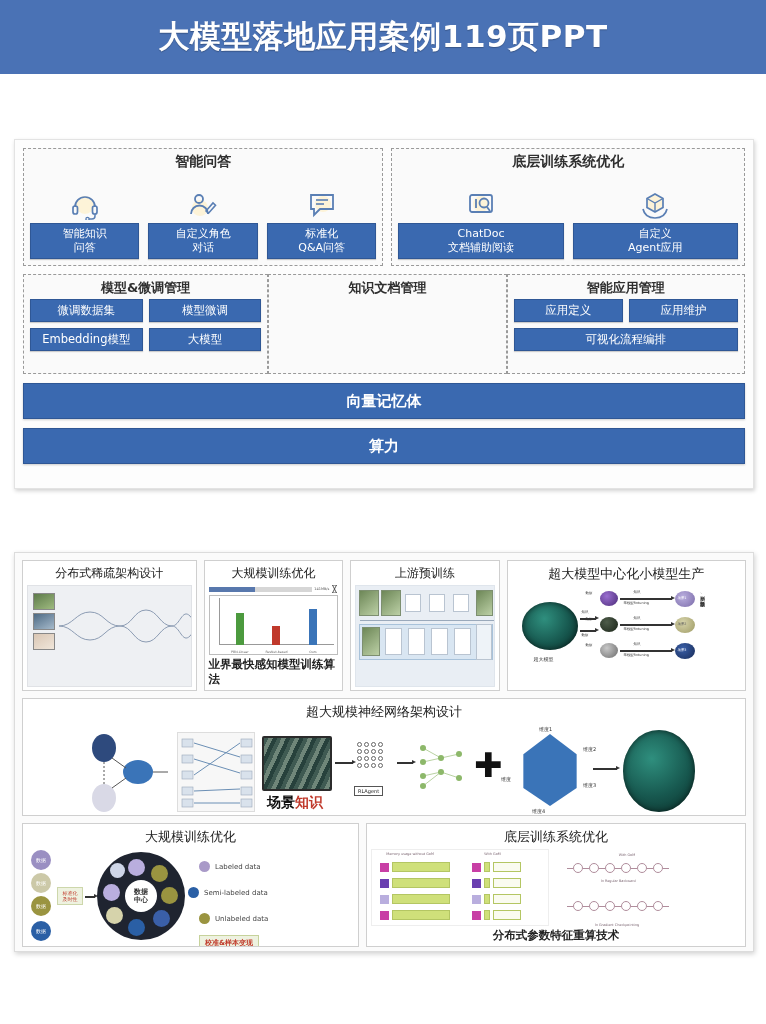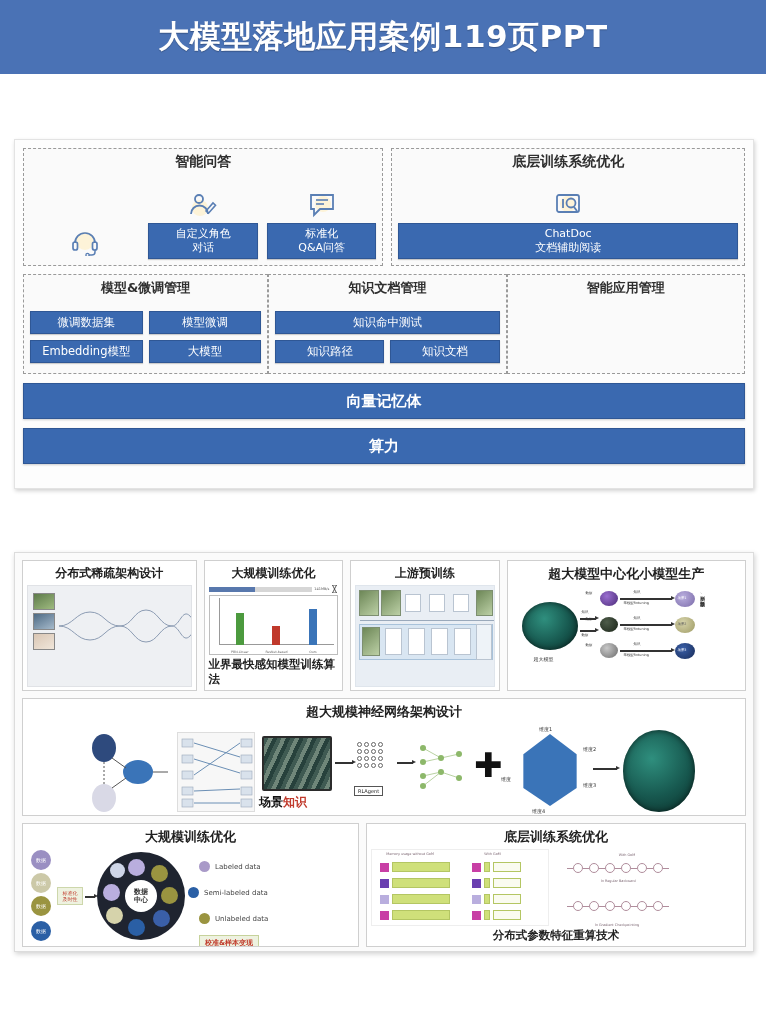--- a/index.html
+++ b/index.html
@@ -73,21 +73,21 @@
     line-height: 14px;
     text-align: center;
     border: 1px solid #2f5795;
     box-shadow: 0 1px 1px rgba(0,0,0,.2);
     padding: 2px 1px;
   }
   .bluebox span { display: block; }
 
   
   .row-mid { display: flex; height: 100px; margin-top: 8px; }
-  .grid2 { display: grid; grid-template-columns: 1fr 1fr; gap: 6px; width: 100%; margin-top: 12px; }
+  .grid2 { display: grid; grid-template-columns: 1fr 1fr; gap: 6px; width: 100%; margin-top: 0; }
   .grid2 .full { grid-column: 1 / span 2; }
   .pill {
     background: #3a69b0;
     color: #fff;
     font-size: 11.5px;
     height: 23px;
     display: flex; align-items: center; justify-content: center;
     border: 1px solid #2f5795;
     box-shadow: 0 1px 1px rgba(0,0,0,.18);
     text-align: center;
@@ -120,21 +120,21 @@
   .f2-row1 { display: flex; gap: 7px; height: 131px; }
   .panel {
     background: #ffffff;
     border: 1px solid #cfcfcf;
     display: flex; flex-direction: column; align-items: center;
     padding: 4px 4px 3px 4px;
     overflow: hidden;
   }
   .p-title {
     font-size: 13px;
-    font-weight: bold;
+    font-weight: normal;
     color: #222;
     margin-bottom: 3px;
     white-space: nowrap;
   }
   .p-title.small { font-size: 12px; }
   .p-caption { font-size: 11.5px; font-weight: bold; color: #222; margin-top: 2px; }
   .art { flex: 1; width: 100%; position: relative; }
 
   .f2-row2 { margin-top: 7px; height: 118px; }
   .f2-row3 { display: flex; gap: 7px; height: 124px; margin-top: 7px; }
@@ -260,20 +260,24 @@
           <div class="icon-slot">
             <svg width="30" height="28" viewBox="0 0 30 28">
               <circle cx="15" cy="13" r="9" fill="#fdf3d8"></circle>
               <path d="M5 15 a10 10 0 0 1 20 0" fill="none" stroke="#5a7fb4" stroke-width="1.7"></path>
               <rect x="3" y="14" width="4.5" height="8" rx="2" fill="none" stroke="#5a7fb4" stroke-width="1.7"></rect>
               <rect x="22.5" y="14" width="4.5" height="8" rx="2" fill="none" stroke="#5a7fb4" stroke-width="1.7"></rect>
               <path d="M25 22 v2 a3 3 0 0 1 -3 3 h-3" fill="none" stroke="#5a7fb4" stroke-width="1.5"></path>
               <circle cx="17.5" cy="27" r="1.6" fill="none" stroke="#5a7fb4" stroke-width="1.3"></circle>
             </svg>
           </div>
+          <div class="bluebox">
+            <span>智能知识</span>
+            <span>问答</span>
+          </div>
         </div>
 
         <div class="card">
           <div class="icon-slot">
             <svg width="30" height="28" viewBox="0 0 30 28">
               <circle cx="12" cy="16" r="8" fill="#fdf3d8"></circle>
               <circle cx="11" cy="7" r="4" fill="none" stroke="#5a7fb4" stroke-width="1.8"></circle>
               <path d="M3 22 a8.5 8.5 0 0 1 17 0" fill="none" stroke="#5a7fb4" stroke-width="1.8"></path>
               <path d="M18 19 l7 -8 l2.5 2.2 l-7 8 z" fill="none" stroke="#5a7fb4" stroke-width="1.6"></path>
             </svg>
@@ -315,48 +319,62 @@
               <circle cx="18" cy="11" r="4.5" fill="none" stroke="#5a7fb4" stroke-width="1.8"></circle>
               <line x1="21" y1="15" x2="24" y2="19" stroke="#5a7fb4" stroke-width="1.8"></line>
             </svg>
           </div>
           <div class="bluebox">
             <span>ChatDoc</span>
             <span>文档辅助阅读</span>
           </div>
         </div>
 
+        <div class="card">
+          <div class="icon-slot">
+            <svg width="30" height="28" viewBox="0 0 30 28">
+              <circle cx="15" cy="11" r="8" fill="#fdf3d8"></circle>
+              <path d="M15 2 l8 4.5 v9 l-8 4.5 l-8 -4.5 v-9 z" fill="none" stroke="#5a7fb4" stroke-width="1.7"></path>
+              <path d="M7 6.5 l8 4.5 l8 -4.5 M15 11 v9" fill="none" stroke="#5a7fb4" stroke-width="1.4"></path>
+              <path d="M3 17 q2 9 12 9 q10 0 12 -9" fill="none" stroke="#5a7fb4" stroke-width="1.7"></path>
+            </svg>
+          </div>
+          <div class="bluebox">
+            <span>自定义</span>
+            <span>Agent应用</span>
+          </div>
+        </div>
 
       </div>
     </div>
   </div>
 
   <div class="row-mid">
 
     <div class="dashbox" style="flex:1">
       <div class="dash-title sm">模型&amp;微调管理</div>
       <div class="grid2">
         <div class="pill">微调数据集</div>
         <div class="pill">模型微调</div>
         <div class="pill">Embedding模型</div>
         <div class="pill">大模型</div>
       </div>
     </div>
 
     <div class="dashbox" style="flex:0.97">
       <div class="dash-title sm">知识文档管理</div>
-      <div class="grid2">
-        <div class="pill full">知识命中测试</div>
-        <div class="pill">知识路径</div>
-        <div class="pill">知识文档</div>
-      </div>
     </div>
 
     <div class="dashbox" style="flex:0.97">
       <div class="dash-title sm">智能应用管理</div>
+      <div class="grid2">
+        <div class="pill">应用定义</div>
+        <div class="pill">应用维护</div>
+        <div class="pill full">可视化流程编排</div>
+      </div>
     </div>
   </div>
 
   <div class="bar-wide">向量记忆体</div>
   <div class="bar-wide">算力</div>
 </div>
 
 <div class="fig2-wrap">
 
   <div class="f2-row1">
@@ -517,21 +535,21 @@
               <rect x="63" y="6" width="11" height="8"></rect>
                 <rect x="63" y="22" width="11" height="8"></rect>
               <rect x="63" y="38" width="11" height="8"></rect>
                 <rect x="63" y="54" width="11" height="8"></rect>
               <rect x="63" y="66" width="11" height="8"></rect>
             </g>
           </svg>
         </div>
 
         <div class="nn-screen" style="left:235px;top:12px;width:70px;height:55px"></div>
-        <div style="position:absolute;left:232px;top:70px;font-size:12px;font-weight:bold;color:#111">
+        <div style="position:absolute;left:240px;top:70px;font-size:14px;font-weight:bold;color:#111">
           <span>场景</span><span style="color:#c0392b">知识</span>
         </div>
         <div class="arrow-l" style="left:308px;top:38px;width:18px"></div>
 
         <div class="nn-grid" style="left:330px;top:18px;grid-template-columns:repeat(4,1fr)">
           <span class="nn-dot"></span>
             <span class="nn-dot"></span>
             <span class="nn-dot"></span>
             <span class="nn-dot"></span>
           <span class="nn-dot"></span>

